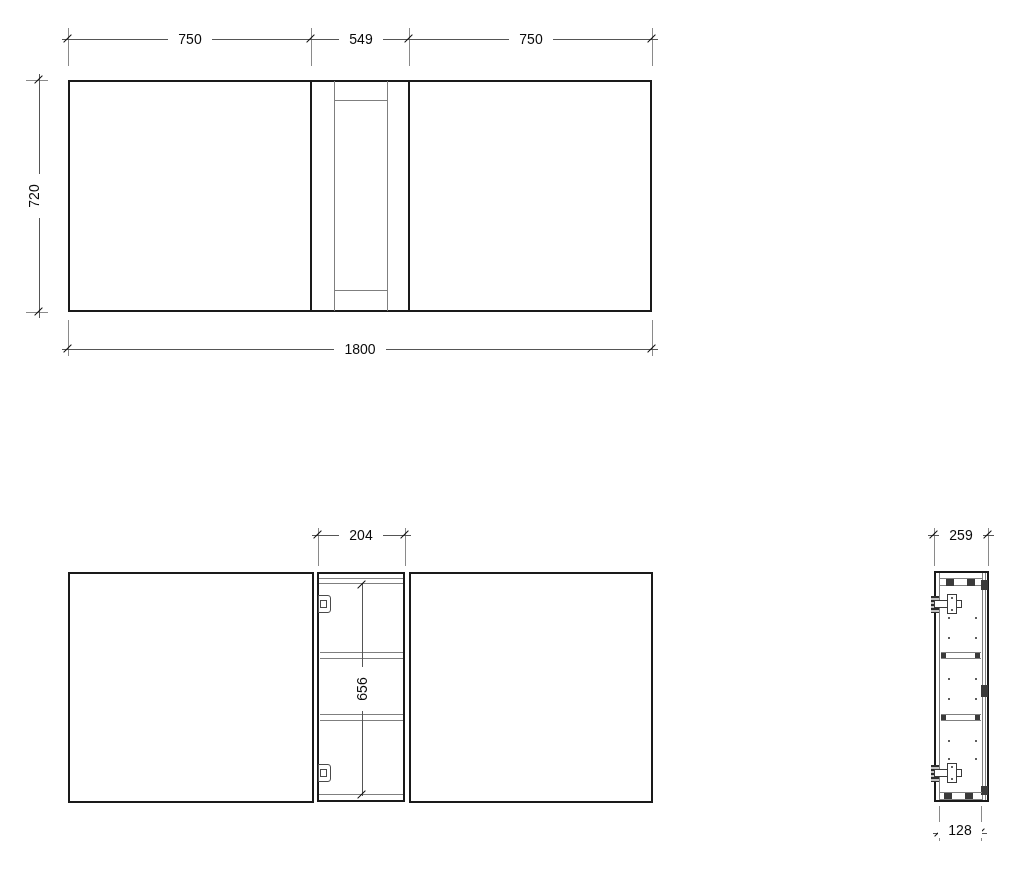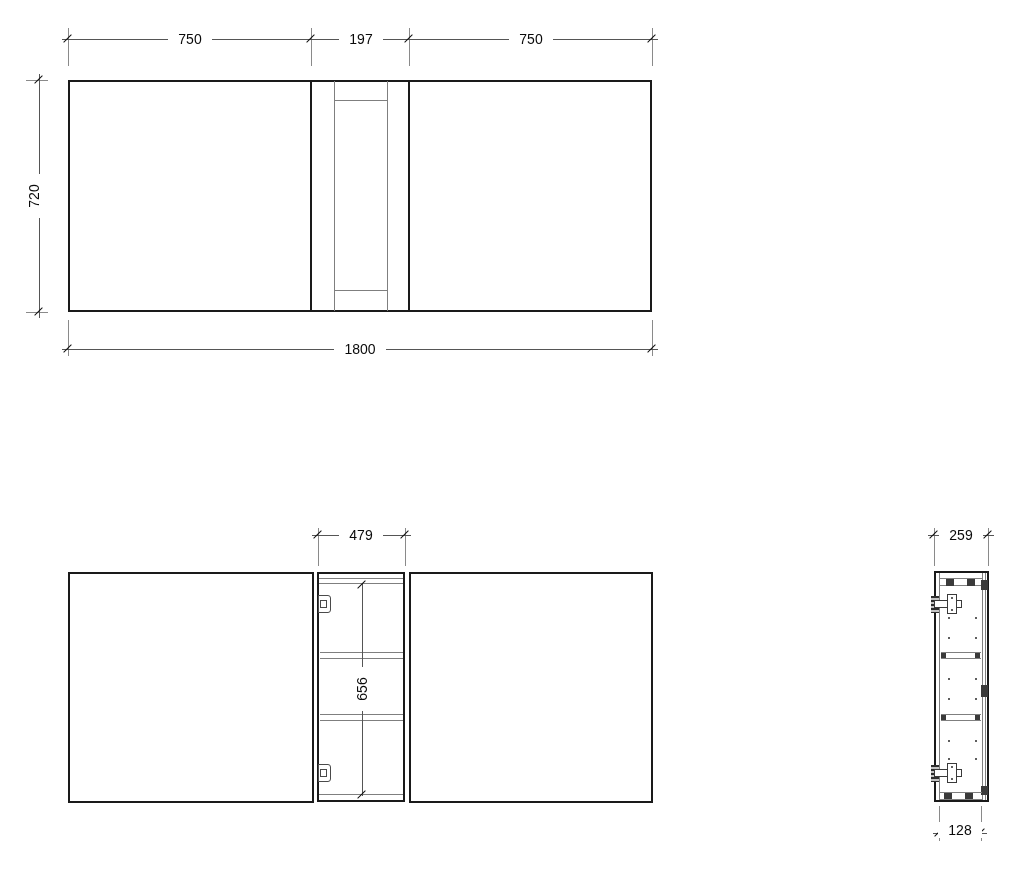--- a/index.html
+++ b/index.html
@@ -53,21 +53,21 @@
     <div class="ev" style="left:68px;top:28px;height:38px;"></div>
     <div class="ev" style="left:311px;top:28px;height:38px;"></div>
     <div class="ev" style="left:409px;top:28px;height:38px;"></div>
     <div class="ev" style="left:652px;top:28px;height:38px;"></div>
     <div class="dh" style="left:62px;top:39px;width:596px;"></div>
     <div class="tick" style="left:62px;top:38px;"></div>
     <div class="tick" style="left:305px;top:38px;"></div>
     <div class="tick" style="left:403px;top:38px;"></div>
     <div class="tick" style="left:646px;top:38px;"></div>
     <div class="dlabel" style="left:168px;top:31px;">750</div>
-    <div class="dlabel" style="left:339px;top:31px;">197</div>
+    <div class="dlabel" style="left:339px;top:31px;">549</div>
     <div class="dlabel" style="left:509px;top:31px;">750</div>
 
     <div class="eh" style="left:26px;top:80px;width:22px;"></div>
     <div class="eh" style="left:26px;top:312px;width:22px;"></div>
     <div class="dv" style="left:39px;top:74px;height:244px;"></div>
     <div class="tick" style="left:33px;top:79px;"></div>
     <div class="tick" style="left:33px;top:311px;"></div>
     <div class="dlabel rot" style="left:12px;top:188px;">720</div>
 
     <div class="ev" style="left:68px;top:320px;height:36px;"></div>
@@ -103,21 +103,21 @@
     <div>
       <div class="hingef" style="left:318px;top:764px;width:13px;height:18px;border-radius:0 3px 3px 0;"></div>
       <div class="hingef" style="left:320px;top:769px;width:7px;height:8px;"></div>
     </div>
 
     <div class="ev" style="left:318px;top:528px;height:38px;"></div>
     <div class="ev" style="left:405px;top:528px;height:38px;"></div>
     <div class="dh" style="left:312px;top:535px;width:99px;"></div>
     <div class="tick" style="left:312px;top:534px;"></div>
     <div class="tick" style="left:399px;top:534px;"></div>
-    <div class="dlabel" style="left:339px;top:527px;">479</div>
+    <div class="dlabel" style="left:339px;top:527px;">204</div>
 
     <div class="dv" style="left:362px;top:584px;height:212px;"></div>
     <div class="tick" style="left:356px;top:584px;"></div>
     <div class="tick" style="left:356px;top:794px;"></div>
     <div class="dlabel rot" style="left:340px;top:681px;">656</div>
   </div>
 
   <div>
 
     <div class="rect" style="left:934px;top:571px;width:55px;height:231px;"></div>

